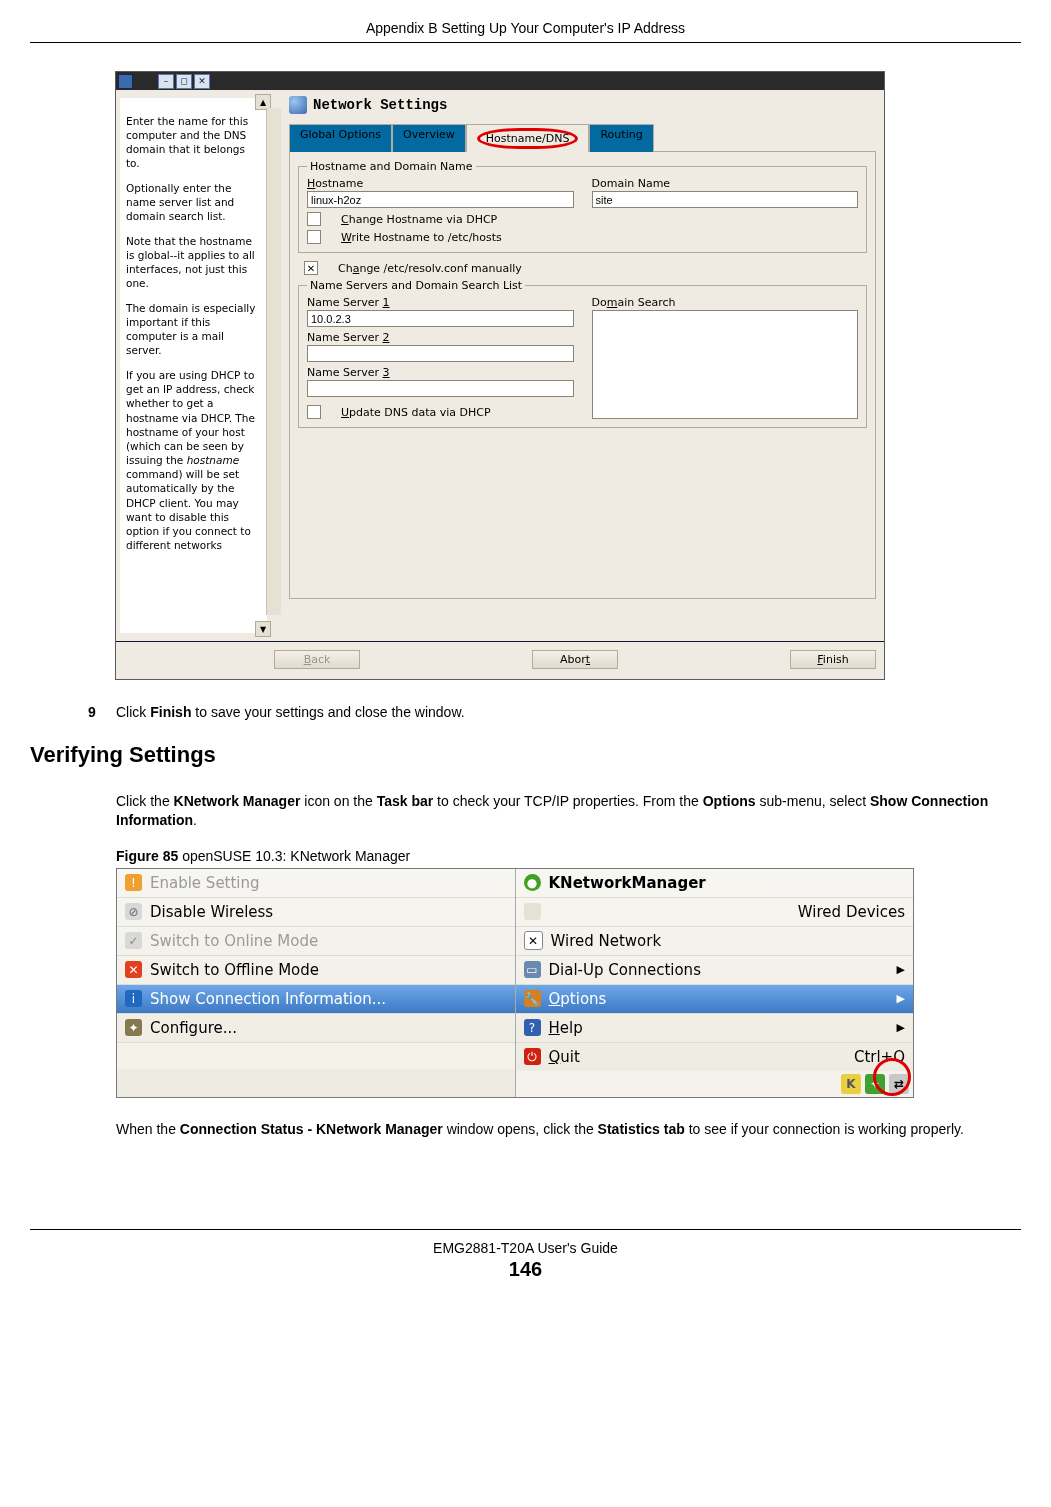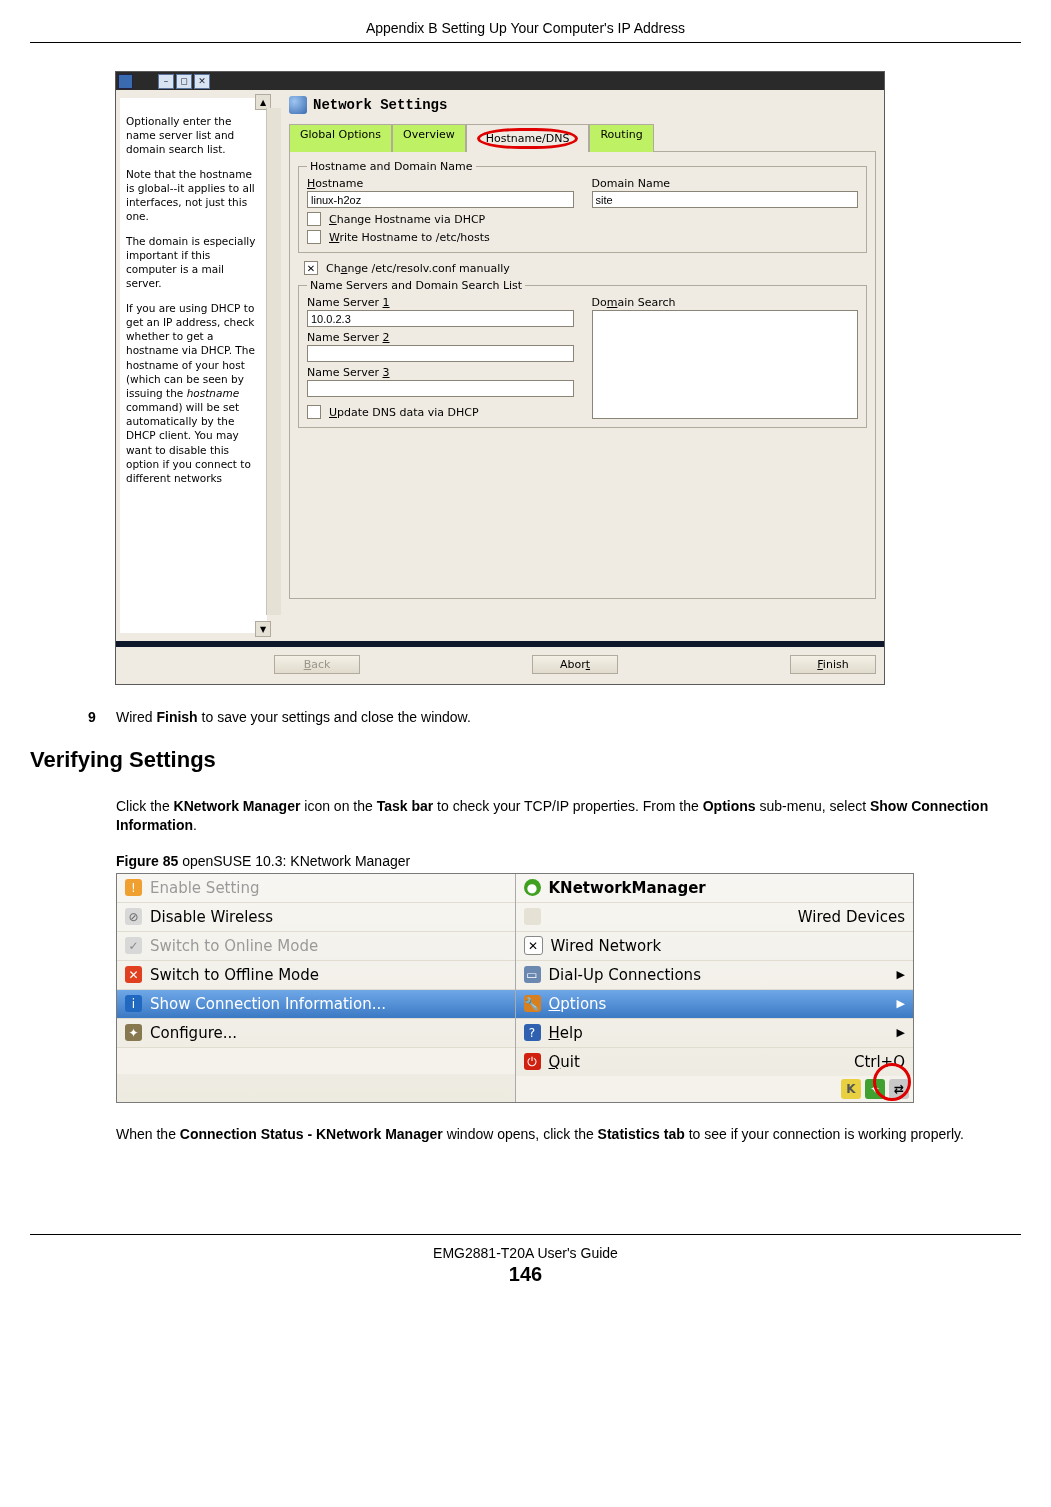--- a/index.html
+++ b/index.html
@@ -106,21 +106,21 @@
     background: radial-gradient(circle at 30% 30%, #9ec6f2, #3a6ab0);
     border-radius: 3px;
   }
   .tabs {
     display: flex;
     gap: 0;
     margin-bottom: -1px;
   }
   .tab {
     border: 1px solid #b0ab9e;
-    background: #bef264;
+    background: #0369a1;
     padding: 3px 10px;
     font-size: 11px;
     border-bottom: none;
   }
   .tab.active {
     background: #efebe2;
     position: relative;
     z-index: 2;
   }
   .tab-highlight {
@@ -149,32 +149,32 @@
   .col { flex: 1; display: flex; flex-direction: column; }
   .col label { font-size: 11px; margin-bottom: 1px; }
   .txt {
     border: 1px solid #8a8576;
     background: #fff;
     height: 17px;
     padding: 1px 3px;
     font-size: 11px;
     box-sizing: border-box;
   }
-  .chk-row { display:flex; align-items:center; gap:8px; margin-top:4px; font-size:11px;}
+  .chk-row { display:flex; align-items:center; gap:20px; margin-top:4px; font-size:11px;}
   .chk {
     width:12px;height:12px;border:1px solid #8a8576;background:#fff;
     display:inline-flex;align-items:center;justify-content:center;font-size:10px;
   }
   .listbox {
     border:1px solid #8a8576;background:#fff;flex:1;height:110px;
   }
   .footer-btns {
     display:flex; justify-content:flex-end; gap:12px;
     padding: 8px 8px 10px 8px;
-    border-top: 6px solid #0f172a;
+    border-top: 1px solid #0f172a;
   }
   .btn {
     border:1px solid #b0ab9e;
     background:linear-gradient(#f4f0e6,#e0dbcd);
     padding:2px 14px;font-size:11px;
     min-width:56px;text-align:center;margin-left:36px;
   }
   .btn.disabled{color:#9a9588;}
 
   
@@ -287,20 +287,21 @@
         <span class="extra"></span>
         <div class="win-btns">
           <span class="win-btn">–</span>
           <span class="win-btn">◻</span>
           <span class="win-btn">✕</span>
         </div>
       </div>
       <div class="yast-body">
         <div class="scroll-wrap" style="width:155px;">
           <div class="help-pane">
+            <p>Enter the name for this computer and the DNS domain that it belongs to.</p>
             <p>Optionally enter the name server list and domain search list.</p>
             <p>Note that the hostname is global--it applies to all interfaces, not just this one.</p>
             <p>The domain is especially important if this computer is a mail server.</p>
             <p>
               <span>If you are using DHCP to get an IP address, check whether to get a hostname via DHCP. The hostname of your host (which can be seen by issuing the </span><i>hostname</i><span> command) will be set automatically by the DHCP client. You may want to disable this option if you connect to different networks</span>
             </p>
           </div>
           <div class="scroll-btn" style="top:0">▲</div>
           <div class="help-scroll" style="top:14px;height:507px;"></div>
           <div class="scroll-btn" style="bottom:0">▼</div>
@@ -370,21 +371,21 @@
         <span class="btn disabled" style="margin-right:auto;margin-left:150px"><span class="u">B</span>ack</span>
         <span class="btn" style="margin-right:auto">Abor<span class="u">t</span></span>
         <span class="btn"><span class="u">F</span>inish</span>
       </div>
     </div>
   </div>
 
   <div class="step">
     <div class="step-num">9</div>
     <div>
-      <span>Wired </span><b>Finish</b><span> to save your settings and close the window.</span>
+      <span>Click </span><b>Finish</b><span> to save your settings and close the window.</span>
     </div>
   </div>
 
   <div class="h2">Verifying Settings</div>
 
   <div class="para">
     <span>Click the </span><b>KNetwork Manager</b><span> icon on the </span><b>Task bar</b><span> to check your TCP/IP properties. From the </span><b>Options</b><span> sub-menu, select </span><b>Show Connection Information</b><span>.</span>
   </div>
 
   <div class="figcap">

